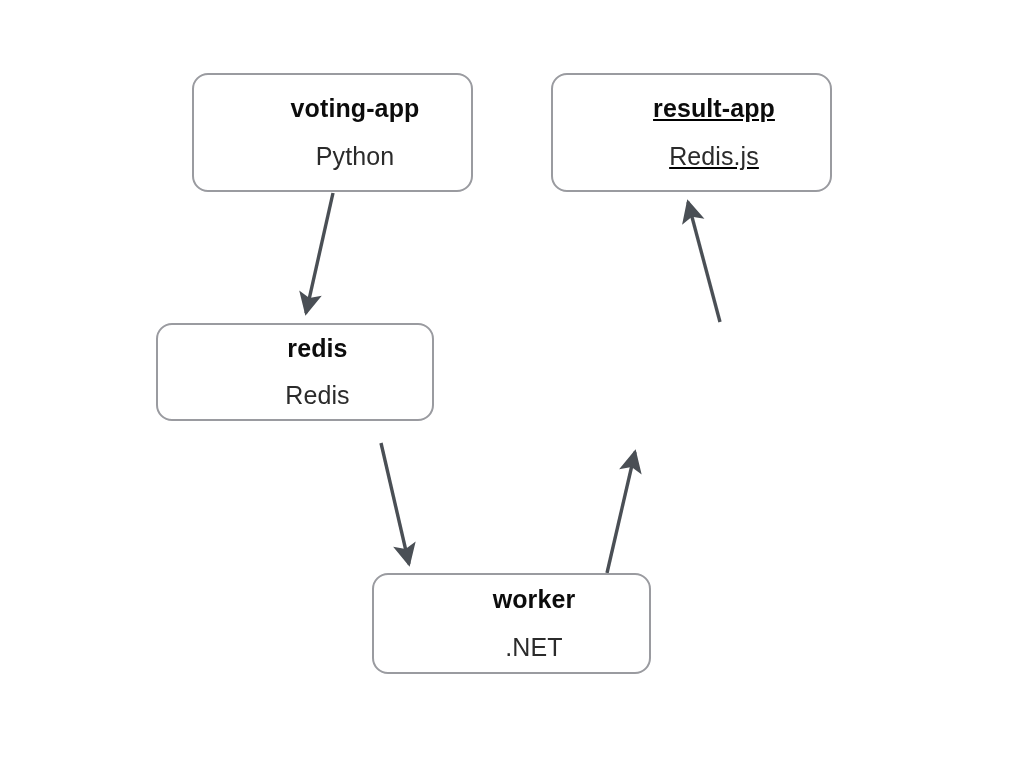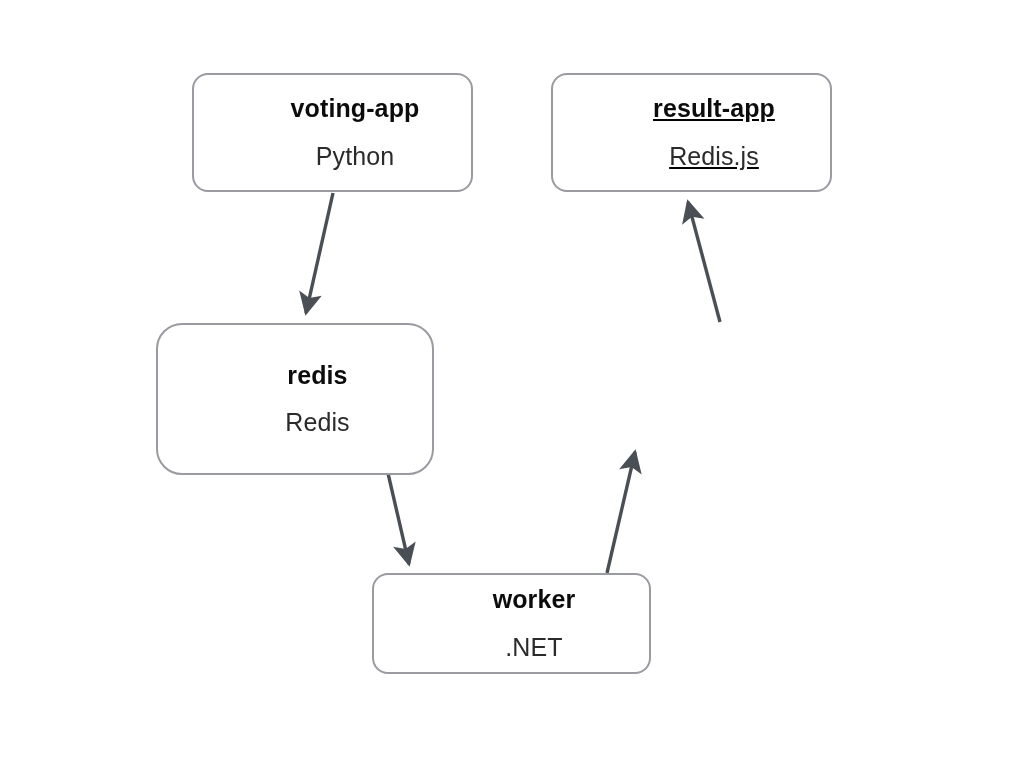--- a/index.html
+++ b/index.html
@@ -49,21 +49,21 @@
   .node-subtitle {
     font-size: 25px;
     font-weight: normal;
     color: #2b2b2b;
     line-height: 1.2;
     margin-top: 17px;
     letter-spacing: 0.1px;
   }
   #node-voting-app { left: 192px; top: 73px;  width: 281px; height: 119px; }
   #node-result-app { left: 551px; top: 73px;  width: 281px; height: 119px; text-decoration: underline; }
-  #node-redis      { left: 156px; top: 323px; width: 278px; height: 152px; border-radius: 26px; }
+  #node-redis      { left: 156px; top: 323px; width: 278px; height: 98px; }
   #node-db         { left: 589px; top: 323px; width: 280px; height: 119px; }
   #node-worker     { left: 372px; top: 573px; width: 279px; height: 101px; }
 </style>
 </head>
 <body>
 
 <div id="diagram-canvas">
 
   <svg id="edge-layer" viewBox="0 0 1024 768" xmlns="http://www.w3.org/2000/svg">
     <defs>

